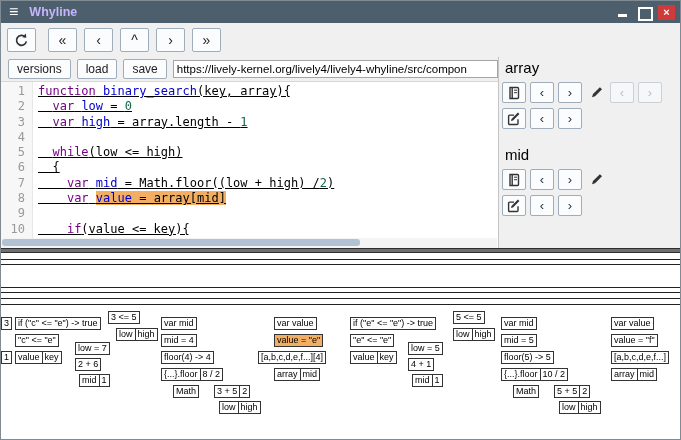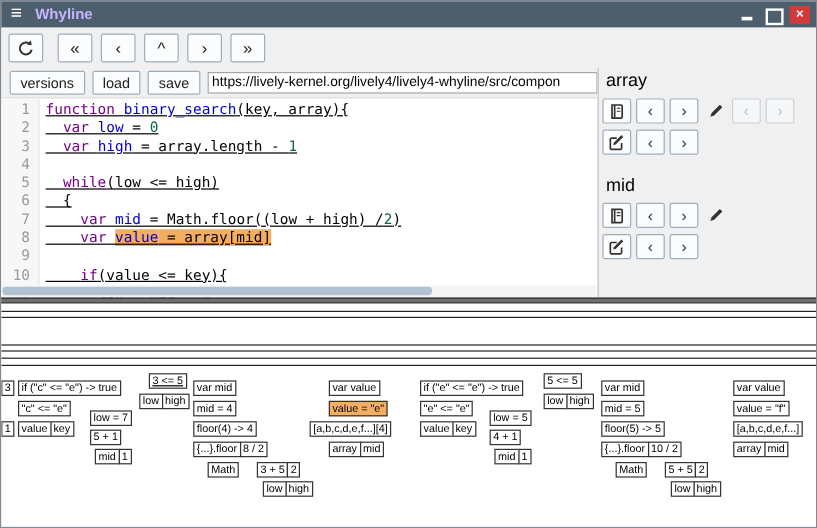--- a/index.html
+++ b/index.html
@@ -263,27 +263,27 @@
         <div class="trace-box">"c" &lt;= "e"</div>
       </div>
       <div class="trace-row" style="left: 14px; top: 98px;">
         <div class="trace-box">value</div>
         <div class="trace-box">key</div>
       </div>
       <div class="trace-row" style="left: 74px; top: 89px;">
         <div class="trace-box">low = 7</div>
       </div>
       <div class="trace-row" style="left: 74px; top: 105px;">
-        <div class="trace-box">5 + 1</div>
+        <div class="trace-box">2 + 6</div>
       </div>
       <div class="trace-row" style="left: 78px; top: 121px;">
         <div class="trace-box">mid</div>
         <div class="trace-box">1</div>
       </div>
-      <div class="trace-row" style="left: 123px; top: 58px; text-decoration: underline;">
+      <div class="trace-row" style="left: 107px; top: 58px;">
         <div class="trace-box">3 &lt;= 5</div>
       </div>
       <div class="trace-row" style="left: 115px; top: 75px;">
         <div class="trace-box">low</div>
         <div class="trace-box">high</div>
       </div>
       <div class="trace-row" style="left: 160px; top: 64px;">
         <div class="trace-box">var mid</div>
       </div>
       <div class="trace-row" style="left: 160px; top: 81px;">

